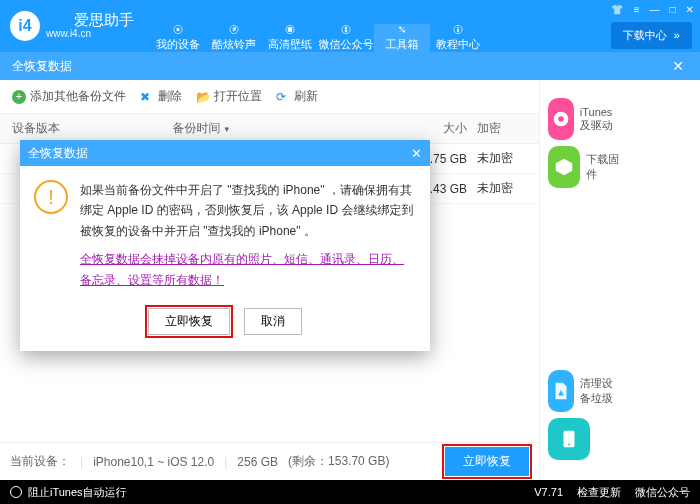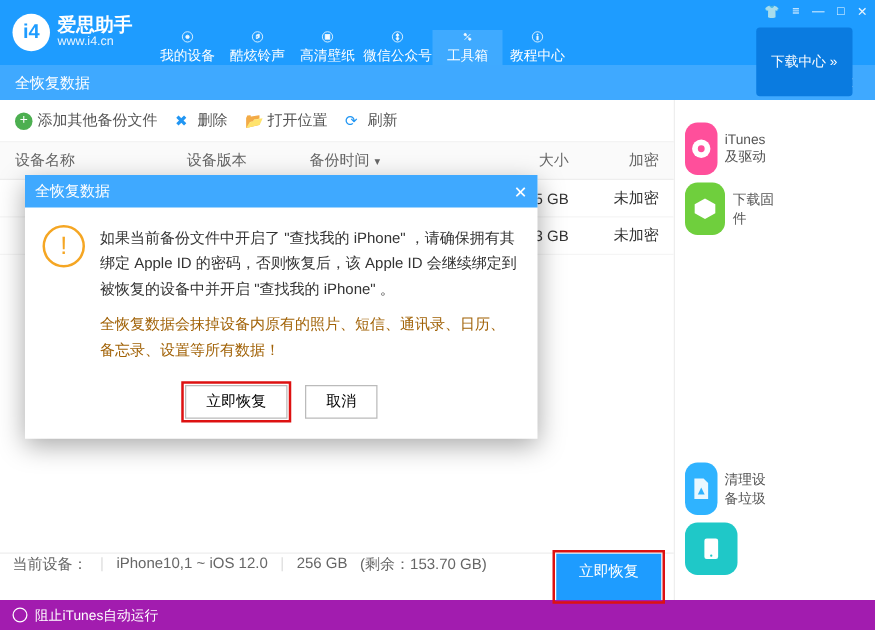--- a/index.html
+++ b/index.html
@@ -1,66 +1,66 @@
 <!DOCTYPE html>
 <html><head>
 <meta charset="utf-8">
 <style>
   *{margin:0;padding:0;box-sizing:border-box;font-family:"Microsoft YaHei",Arial,sans-serif;}
   body{background:#6b6b6b;width:700px;height:504px;overflow:hidden;font-size:12px;color:#333;}
   .window{width:700px;height:504px;background:#fff;position:relative;}
   .titlebar{height:52px;background:linear-gradient(#1e9cff,#1e9cff);display:flex;align-items:center;color:#fff;position:relative;}
   .logo{display:flex;align-items:flex-start;padding:0 10px;}
   .logo-badge{width:30px;height:30px;border-radius:50%;background:#fff;color:#1e9cff;font-weight:bold;display:flex;align-items:center;justify-content:center;font-size:16px;margin-right:6px;}
-  .logo-text{font-size:15px;font-weight:bold;}
+  .logo-text{font-size:15px;font-weight:normal;margin-left:28px;}
   .logo-sub{font-size:10px;opacity:.9;display:block;margin-top:-2px;}
   .navtabs{display:flex;height:52px;margin-left:6px;}
   .navtab{width:56px;display:flex;flex-direction:column;align-items:center;justify-content:center;font-size:11px;cursor:pointer;margin-top:24px;}
   .navtab.active{background:rgba(255,255,255,.15);justify-content:center;}
   .navtab .ico{width:20px;height:20px;margin-bottom:2px;opacity:.95;}
   .win-ctrls{position:absolute;right:6px;top:4px;display:flex;gap:10px;font-size:10px;}
   .win-ctrls span{cursor:pointer;opacity:.9;}
-  .download-center{position:absolute;right:18px;top:22px;background:#0a7be0;border-radius:3px;padding:20px 12px;font-size:11px;cursor:pointer;}
+  .download-center{position:absolute;right:8px;top:22px;background:#0a7be0;border-radius:3px;padding:6px 12px;font-size:11px;cursor:pointer;font-family:Liberation Mono, monospace;}
   .subheader{height:28px;background:#3fa9ff;color:#fff;display:flex;align-items:center;padding:0 12px;font-size:12px;}
   .subheader .close-x{margin-left:auto;width:20px;height:20px;display:flex;align-items:center;justify-content:center;cursor:pointer;font-size:14px;}
   .main{display:flex;height:calc(504px - 52px - 28px - 24px);}
   .left{flex:1;border-right:1px solid #eee;display:flex;flex-direction:column;}
   .toolbar{display:flex;align-items:center;gap:14px;padding:8px 12px;border-bottom:1px solid #f0f0f0;font-size:12px;}
   .toolbar .tbtn{display:flex;align-items:center;gap:4px;cursor:pointer;color:#555;}
   .toolbar .plus{width:14px;height:14px;border-radius:50%;background:#4CAF50;color:#fff;display:flex;align-items:center;justify-content:center;font-size:11px;line-height:1;}
   .toolbar .cicon{width:14px;height:14px;color:#2196F3;}
   .thead,.trow{display:flex;align-items:center;padding:0 12px;height:30px;font-size:12px;}
   .thead{background:#fafafa;color:#666;border-bottom:1px solid #eee;}
   .trow{border-bottom:1px solid #f5f5f5;}
-  .c-name{flex:1.4;} .c-ver{flex:1;} .c-time{flex:1.4;} .c-size{width:70px;text-align:right;} .c-enc{width:50px;text-align:right;margin-left:22px;}
+  .c-name{flex:1.4;} .c-ver{flex:1;} .c-time{flex:1.4;} .c-size{width:70px;text-align:right;} .c-enc{width:50px;text-align:left;margin-left:10px;}
   .thead .sort{margin-left:4px;font-size:9px;}
   .tbody{flex:1;overflow:hidden;}
-  .bottombar{height:38px;border-top:1px solid #eee;display:flex;padding:0 10px;font-size:12px;color:#666;gap:10px;}
+  .bottombar{height:38px;border-top:1px solid #eee;display:flex;align-items:center;padding:0 10px;font-size:12px;color:#666;gap:10px;}
   .bottombar .sep{color:#ddd;}
   .restore-btn{margin-left:auto;background:#1e9cff;color:#fff;padding:6px 18px;cursor:pointer;outline:2px solid #d11;outline-offset:1px;}
   .right{width:160px;padding:18px 8px;display:flex;flex-wrap:wrap;align-content:flex-start;gap:6px 2px;}
   .tile{width:72px;display:flex;align-items:center;gap:6px;font-size:11px;color:#555;cursor:pointer;}
   .tile .ticon{width:42px;height:42px;border-radius:10px;display:flex;align-items:center;justify-content:center;}
   .tile.pink .ticon{background:#ff4f9b;}
   .tile.green .ticon{background:#6fcf3d;}
   .tile.blue .ticon{background:#2fb3ff;}
   .tile.teal .ticon{background:#1fc8c8;}
   .right-spacer{width:100%;height:170px;}
-  .statusbar{height:24px;background:#a21caf;color:#fff;display:flex;align-items:center;padding:0 10px;font-size:11px;}
+  .statusbar{height:24px;background:#000000;color:#fff;display:flex;align-items:center;padding:0 10px;font-size:11px;}
   .statusbar .sb-left{display:flex;align-items:center;gap:6px;}
   .statusbar .circ{width:12px;height:12px;border:1.5px solid #fff;border-radius:50%;}
   .statusbar .sb-right{margin-left:auto;display:flex;align-items:center;gap:14px;}
   
   .modal{position:absolute;left:20px;top:140px;width:410px;background:#fff;box-shadow:0 6px 20px rgba(0,0,0,.35);z-index:50;}
   .modal-head{height:26px;background:#3fa9ff;color:#fff;display:flex;align-items:center;padding:0 8px;font-size:12px;}
   .modal-head .mx{margin-left:auto;cursor:pointer;font-size:13px;}
   .modal-body{padding:14px 16px 14px 14px;display:flex;gap:12px;}
   .warn-ico{width:34px;height:34px;border:2px solid #f5a623;border-radius:50%;color:#f5a623;display:flex;align-items:center;justify-content:center;font-size:20px;flex-shrink:0;}
   .modal-text{font-size:12px;line-height:1.7;color:#333;}
-  .modal-text .red{color:#a16207;margin-top:8px;}
+  .modal-text .red{color:#a21caf;margin-top:8px;text-decoration:underline;}
   .modal-actions{display:flex;justify-content:center;gap:14px;padding:4px 0 16px;}
   .modal-actions button{padding:4px 16px;font-size:12px;background:#fff;border:1px solid #bbb;cursor:pointer;}
   .modal-actions .primary{outline:2px solid #d11;outline-offset:1px;}
   svg{display:block;}
 </style>
 </head>
 <body>
 
 <div class="window">
 
@@ -147,21 +147,20 @@
         <div class="tbtn">
           <span class="cicon">📂</span>
           <span>打开位置</span>
         </div>
         <div class="tbtn">
           <span class="cicon">⟳</span>
           <span>刷新</span>
         </div>
       </div>
       <div class="thead">
-        <div class="c-name">设备名称</div>
         <div class="c-ver">设备版本</div>
         <div class="c-time"><span>备份时间</span><span class="sort">▾</span></div>
         <div class="c-size">大小</div>
         <div class="c-enc">加密</div>
       </div>
       <div class="tbody" id="tbody">
           <div class="trow">
             <div class="c-name"></div>
             <div class="c-ver"></div>
             <div class="c-time">-12 13:52:35</div>
@@ -225,20 +224,25 @@
           </div>
         </div>
       </div>
   </div>
 
   <div class="statusbar">
     <div class="sb-left">
       <span class="circ"></span>
       <span>阻止iTunes自动运行</span>
     </div>
+    <div class="sb-right">
+      <span>V7.71</span>
+      <span>检查更新</span>
+      <span>微信公众号</span>
+    </div>
   </div>
 
   <div class="modal">
     <div class="modal-head">
       <span>全恢复数据</span>
       <span class="mx">✕</span>
     </div>
     <div class="modal-body">
       <div class="warn-ico">!</div>
       <div class="modal-text">

